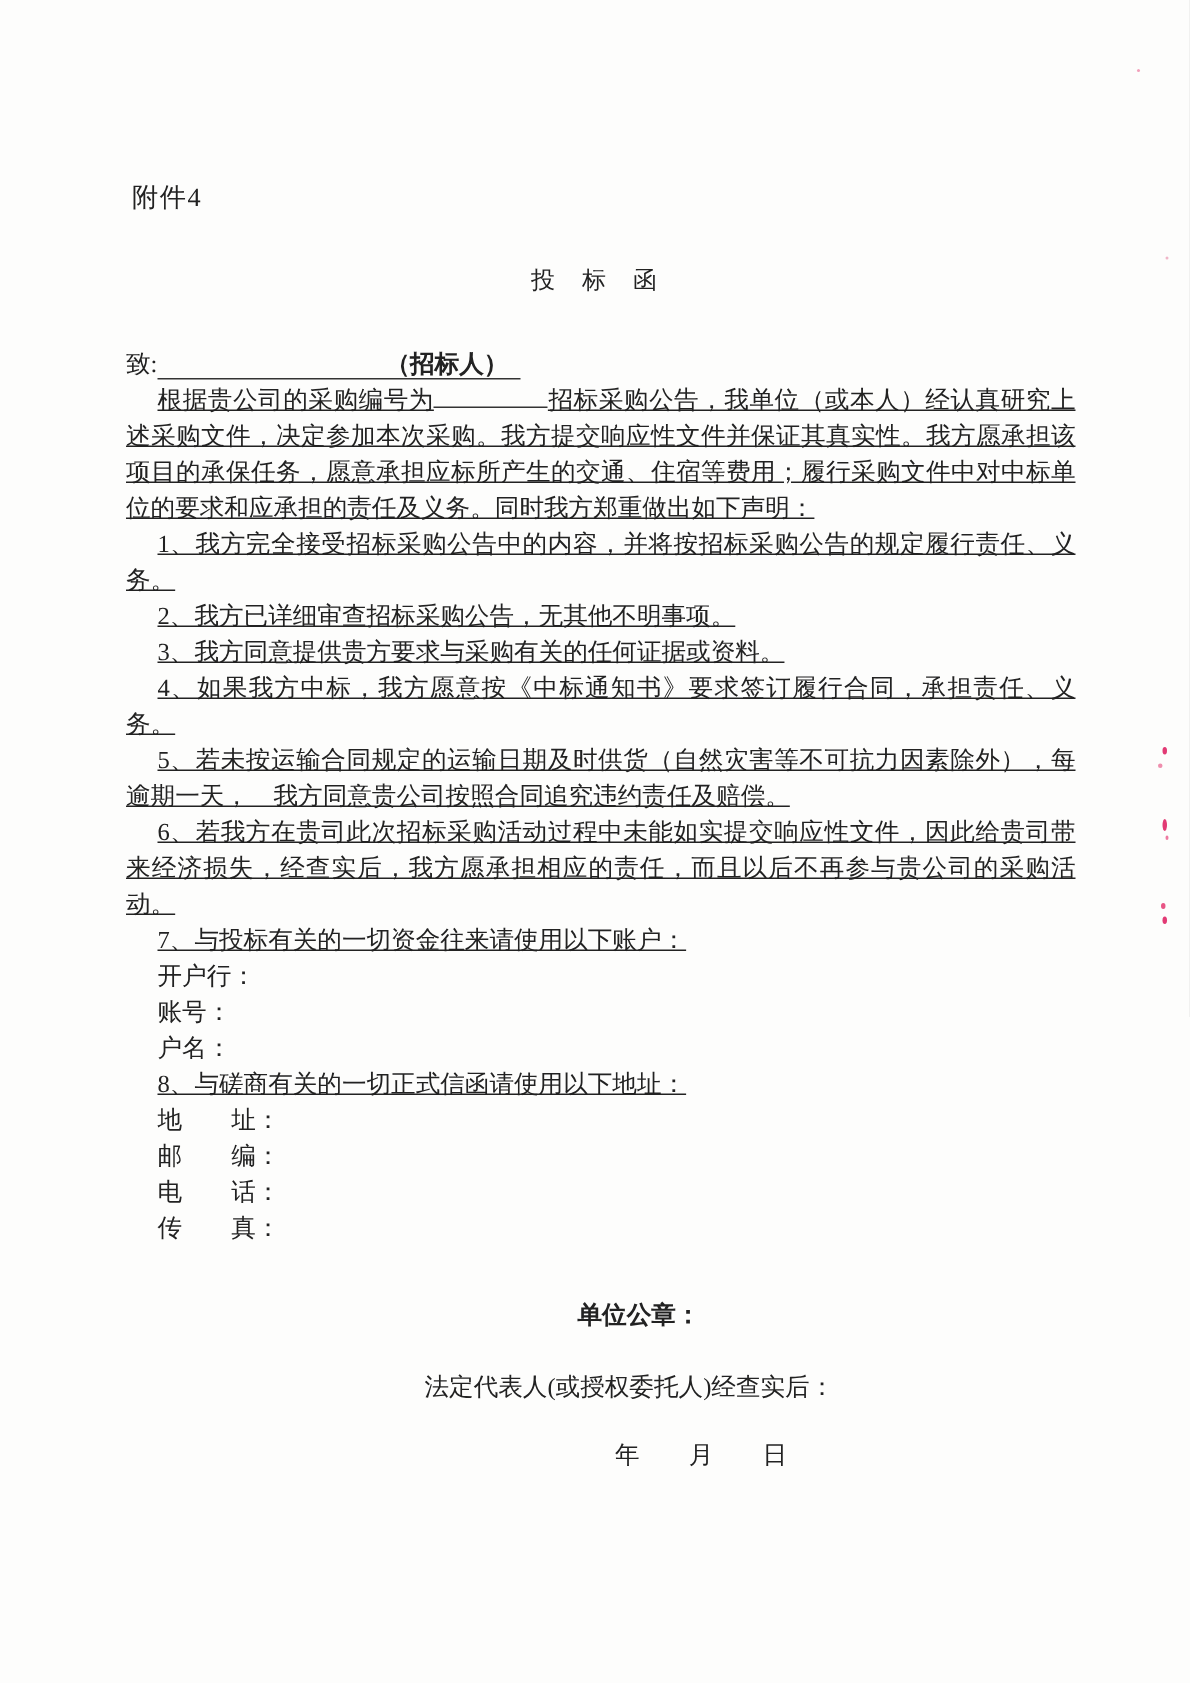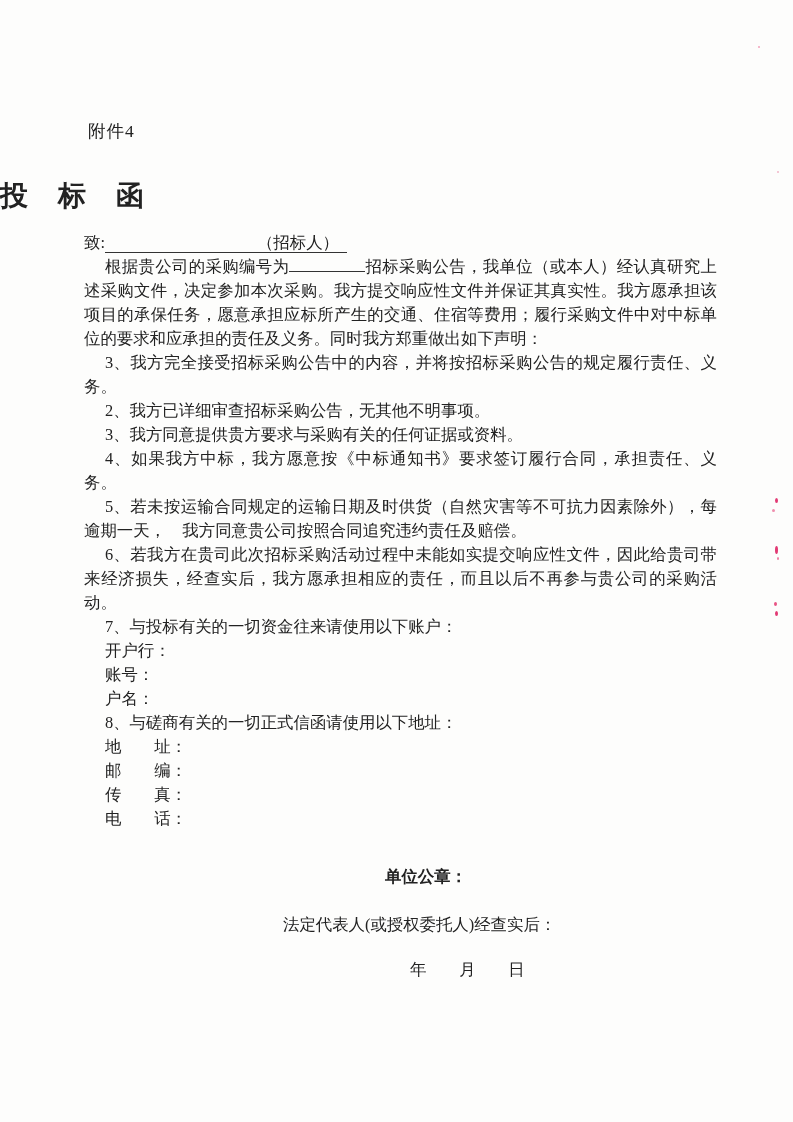--- a/index.html
+++ b/index.html
@@ -11,34 +11,35 @@
     font-family:"Liberation Serif","DejaVu Serif",serif;
     color:#222;
     overflow:hidden;
   }
   .attachment {
     position:absolute; left:88px; top:119px;
     font-size:17.5px; letter-spacing:1px;
   }
   .title {
     position:absolute; left:0; right:0; top:177px;
-    margin:0; text-align:left;
-    font-size:28px; font-weight:bold; letter-spacing:1px;
+    margin:0; text-align:center;
+    font-size:16px; font-weight:normal; letter-spacing:1px;
   }
   .body {
     position:absolute; left:84px; top:231px; width:633px;
     font-size:16.4px; line-height:24px;
     text-align:justify;
   }
   .body p { margin:0; }
-  .indent { text-indent:21px; }
+  .indent { text-indent:21px;text-decoration:underline; }
   .field { padding-left:21px; }
   .u-wrap {
     border-bottom:1px solid #333;
     padding-right:8px;
+    font-weight:bold;
   }
   .blank {
     display:inline-block;
     vertical-align:baseline;
   }
   .blank.tenderer { width:152px; }
   .blank.mid {
     width:76px;
     border-bottom:1px solid #333;
   }
@@ -55,38 +56,38 @@
   <div class="attachment">附件4</div>
 
   <h1 class="title">投　标　函</h1>
 
   <div class="body">
 
     <p><span>致:</span><span class="u-wrap"><span class="blank tenderer"></span><span>（招标人）</span></span></p>
 
     <p class="indent"><span>根据贵公司的采购编号为</span><span class="blank mid"></span><span>招标采购公告，我单位（或本人）经认真研究上述采购文件，决定参加本次采购。我方提交响应性文件并保证其真实性。我方愿承担该项目的承保任务，愿意承担应标所产生的交通、住宿等费用；履行采购文件中对中标单位的要求和应承担的责任及义务。同时我方郑重做出如下声明：</span></p>
 
-    <p class="indent">3、我方完全接受招标采购公告中的内容，并将按招标采购公告的规定履行责任、义务。</p>
+    <p class="indent">1、我方完全接受招标采购公告中的内容，并将按招标采购公告的规定履行责任、义务。</p>
     <p class="indent">2、我方已详细审查招标采购公告，无其他不明事项。</p>
     <p class="indent">3、我方同意提供贵方要求与采购有关的任何证据或资料。</p>
     <p class="indent">4、如果我方中标，我方愿意按《中标通知书》要求签订履行合同，承担责任、义务。</p>
     <p class="indent">5、若未按运输合同规定的运输日期及时供货（自然灾害等不可抗力因素除外），每逾期一天，　我方同意贵公司按照合同追究违约责任及赔偿。</p>
     <p class="indent">6、若我方在贵司此次招标采购活动过程中未能如实提交响应性文件，因此给贵司带来经济损失，经查实后，我方愿承担相应的责任，而且以后不再参与贵公司的采购活动。</p>
     <p class="indent">7、与投标有关的一切资金往来请使用以下账户：</p>
 
     <p class="field">开户行：</p>
     <p class="field">账号：</p>
     <p class="field">户名：</p>
 
     <p class="indent">8、与磋商有关的一切正式信函请使用以下地址：</p>
 
     <p class="field">地　　址：</p>
     <p class="field">邮　　编：</p>
+    <p class="field">电　　话：</p>
     <p class="field">传　　真：</p>
-    <p class="field">电　　话：</p>
 
     <p class="seal">单位公章：</p>
 
     <p class="legal">法定代表人(或授权委托人)经查实后：</p>
 
     <p class="date">年　　月　　日</p>
 
   </div>
 
   <div class="speck" style="left:758px; top:46px;  width:2px; height:2px; background:#f2a0bb;"></div>

